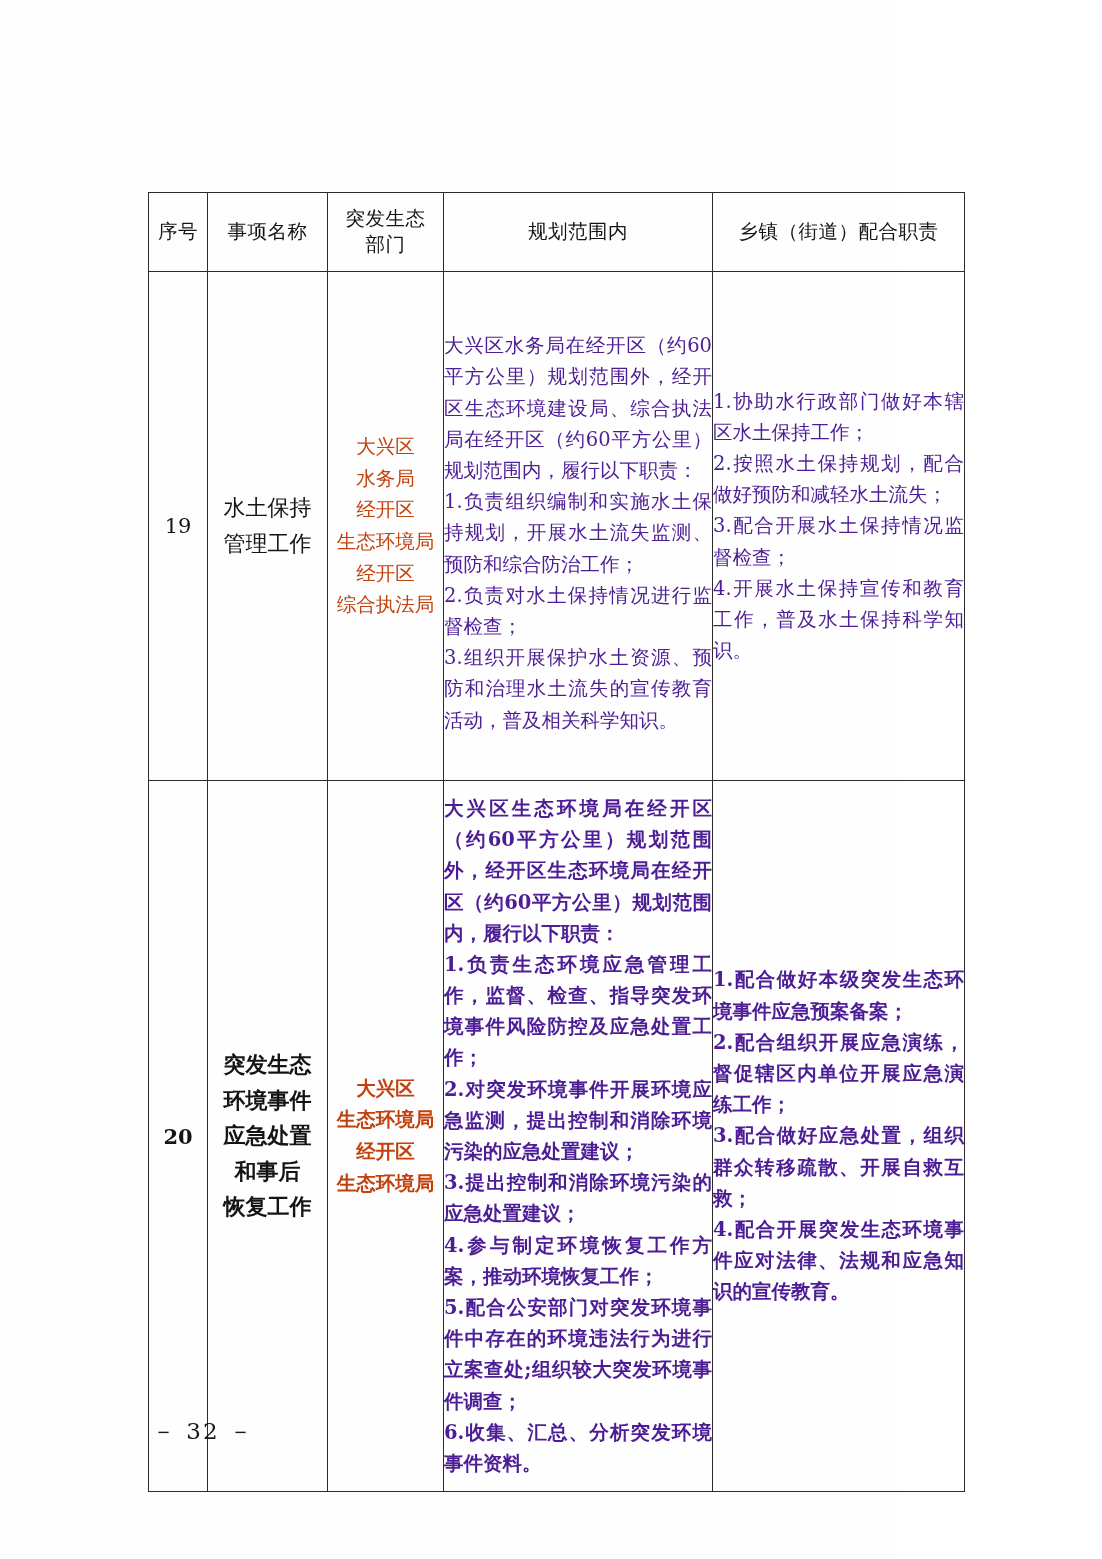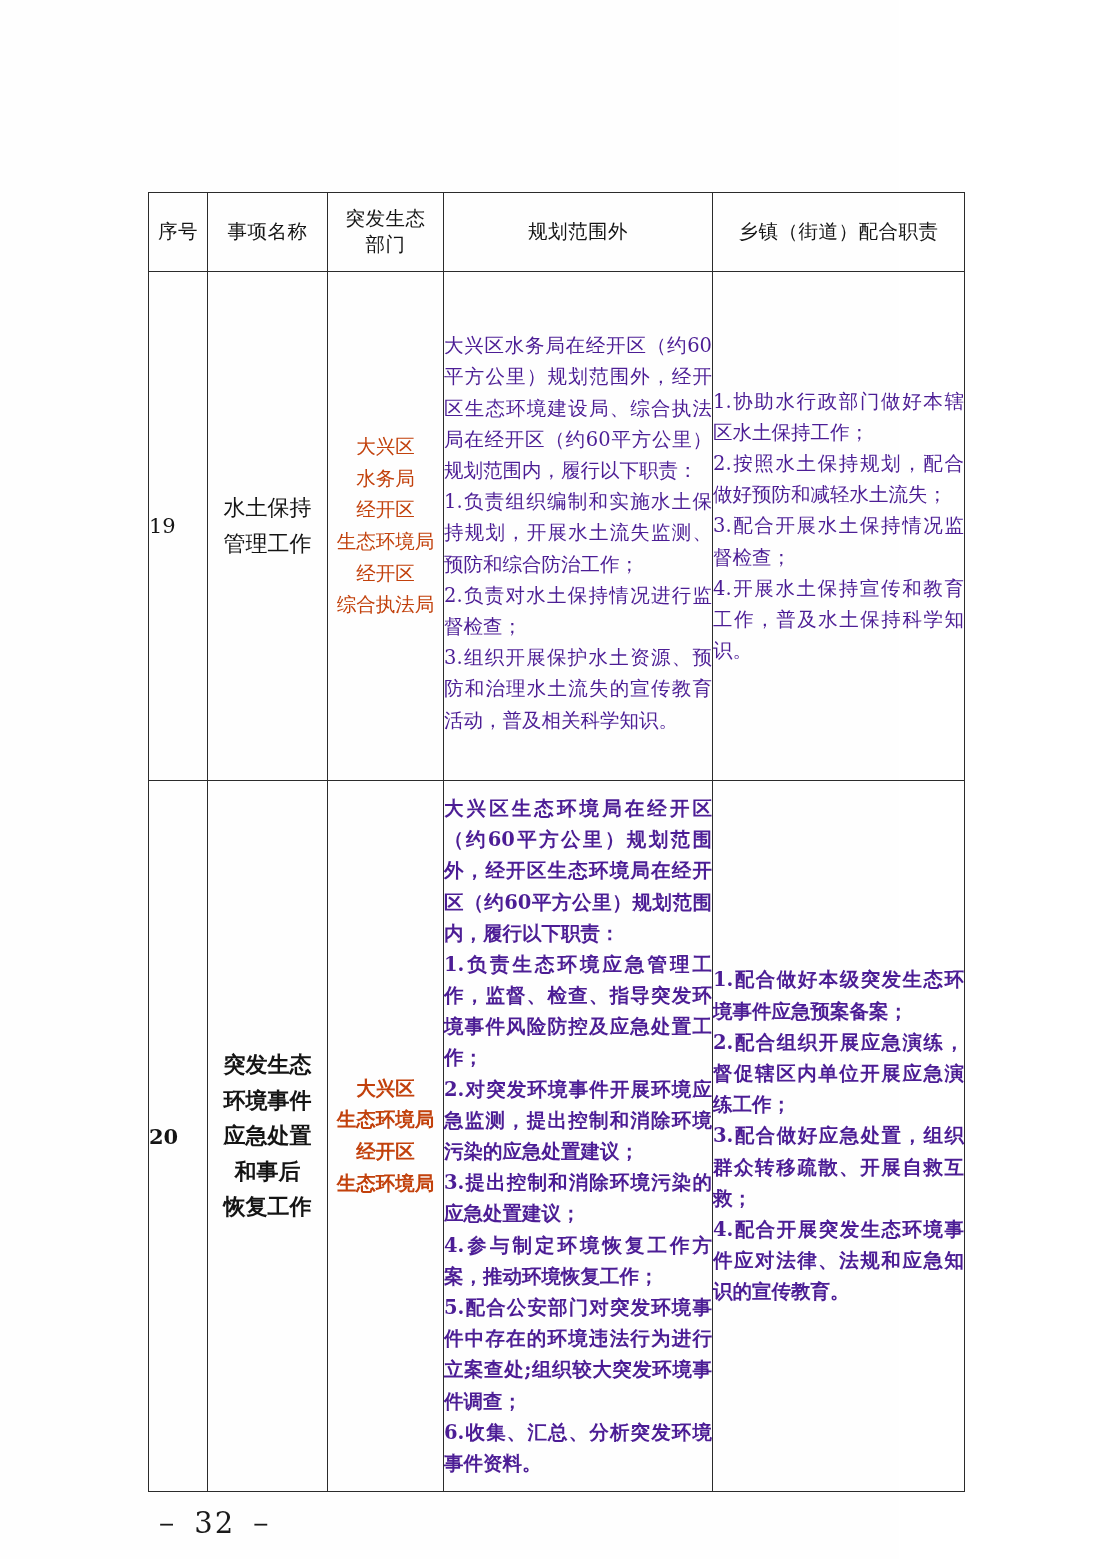--- a/index.html
+++ b/index.html
@@ -53,21 +53,21 @@
     text-align: center;
     font-size: 19.5px;
     font-family: "DejaVu Sans", "Liberation Sans", sans-serif;
     letter-spacing: 0.5px;
     line-height: 1.32;
     color: #141414;
   }
 
   
   .cell-seq {
-    text-align: left;
+    text-align: center;
     font-size: 21px;
     font-family: "DejaVu Serif", "Liberation Serif", serif;
     color: #141414;
   }
   .cell-name {
     text-align: center;
     font-size: 22px;
     line-height: 1.62;
     padding: 0 6px;
     color: #141414;
@@ -94,22 +94,22 @@
   .cell-coop { text-align: justify; text-justify: inter-ideograph; }
 
   .row19 .cell-duty { padding-top: 14px; }
   .row19 td { height: 494px; }
   .row20 td { height: 710px; font-weight: bold; }
 
   
   .page-number {
     position: absolute;
     left: 152px;
-    top: 1504px;
-    font-size: 29px;
+    top: 1416px;
+    font-size: 23px;
     font-family: "DejaVu Serif", "Liberation Serif", serif;
     color: #1a1a1a;
     letter-spacing: 2px;
   }
 </style>
 </head>
 <body>
 
 <div class="page">
 
@@ -120,21 +120,21 @@
       <col class="c-dept">
       <col class="c-duty">
       <col class="c-coop">
     </colgroup>
     <thead>
       <tr class="hdr">
         <td>序号</td>
         <td>事项名称</td>
         <td style="white-space:pre-line;">突发生态
 部门</td>
-        <td>规划范围外</td>
+        <td>规划范围内</td>
         <td>乡镇（街道）配合职责</td>
       </tr>
     </thead>
     <tbody>
       <tr class="row19">
         <td class="cell-seq">19</td>
         <td class="cell-name">水土保持
 管理工作</td>
         <td class="cell-dept">大兴区
 水务局

